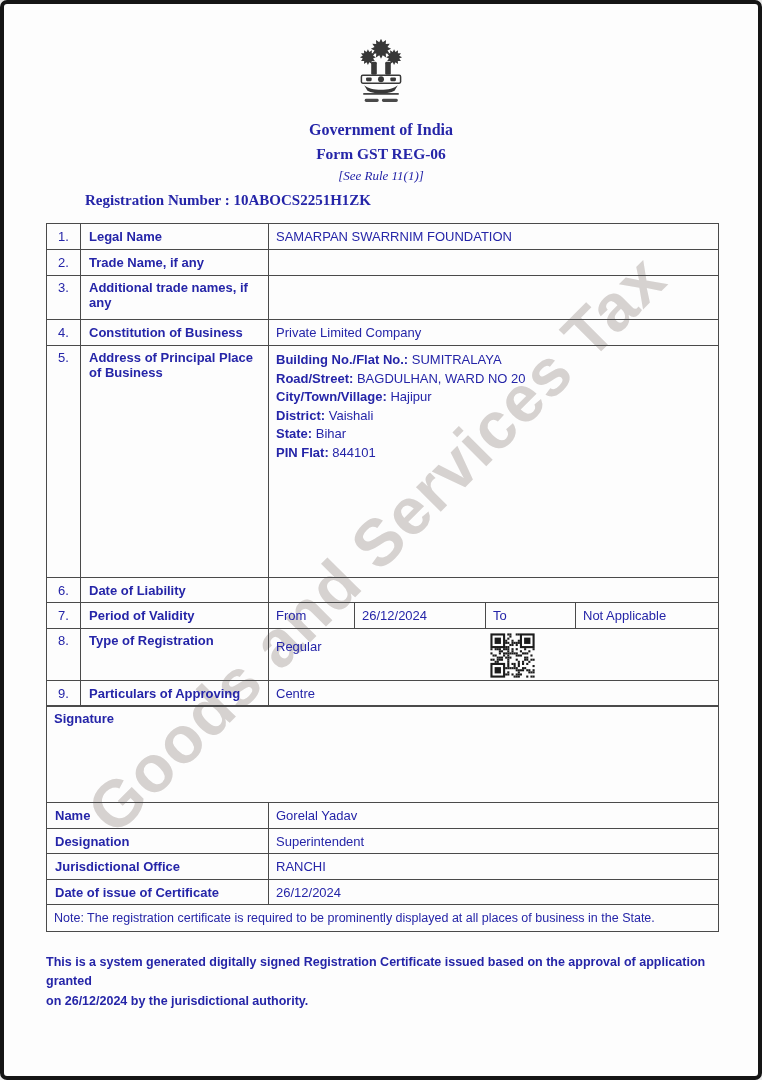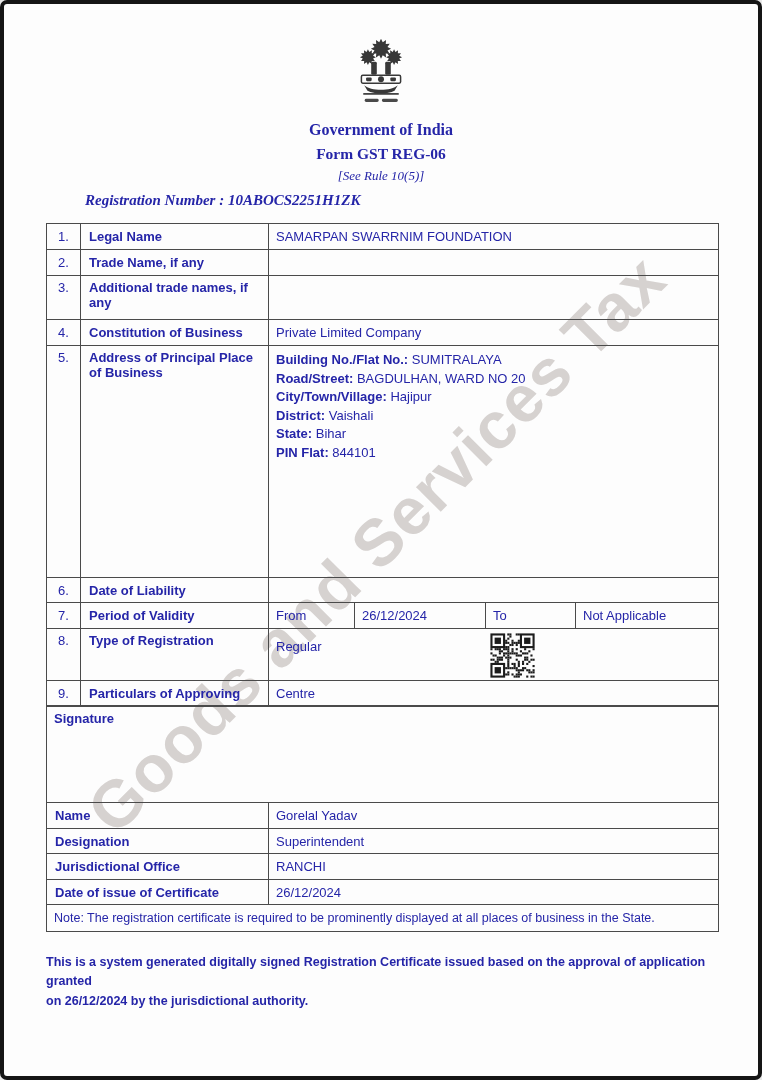--- a/index.html
+++ b/index.html
@@ -33,21 +33,20 @@
   .emblem{display:block;margin:32px auto 0 auto;}
   .serif{font-family:"Liberation Serif",serif;color:var(--text-blue);}
   .t-gov{font-size:16px;font-weight:bold;margin-top:11px;}
   .t-form{font-size:15.5px;font-weight:bold;margin-top:6px;}
   .t-rule{font-size:13px;font-style:italic;margin-top:5px;}
   .t-cert{font-size:15px;font-weight:bold;margin-top:6px;}
   .regnum{
     font-family:"Liberation Serif",serif;color:var(--text-blue);
     font-size:15px;font-weight:bold;text-align:left;
     margin:8px 0 0 81px;
-    font-style:italic;
   }
   table{border-collapse:collapse;table-layout:fixed;margin-left:42px;width:672px;}
   .main-table{margin-top:14px;}
   td{
     border:1px solid var(--border-gray);
     color:var(--text-blue);font-size:13px;
     padding:2px 12px;vertical-align:middle;
     overflow:hidden;
   }
   td.sno{text-align:center;padding:2px 2px;}
@@ -100,21 +99,21 @@
           <rect x="11" y="60.5" width="38" height="1.8"></rect>
         </g>
         <g fill="#4a4a4a">
           <rect x="12.5" y="66.5" width="15" height="3.6" rx="1.6"></rect>
           <rect x="31" y="66.5" width="17" height="3.6" rx="1.6"></rect>
         </g>
       </svg>
 
       <div class="serif t-gov">Government of India</div>
       <div class="serif t-form">Form GST REG-06</div>
-      <div class="serif t-rule">[See Rule 10(5)]</div>
+      <div class="serif t-rule">[See Rule 11(1)]</div>
       <div class="regnum">Registration Number : 10ABOCS2251H1ZK</div>
     </div>
 
     <table class="main-table">
       <colgroup>
         <col style="width:34px">
           <col style="width:188px">
         <col style="width:86px">
           <col style="width:131px">
         <col style="width:90px">

